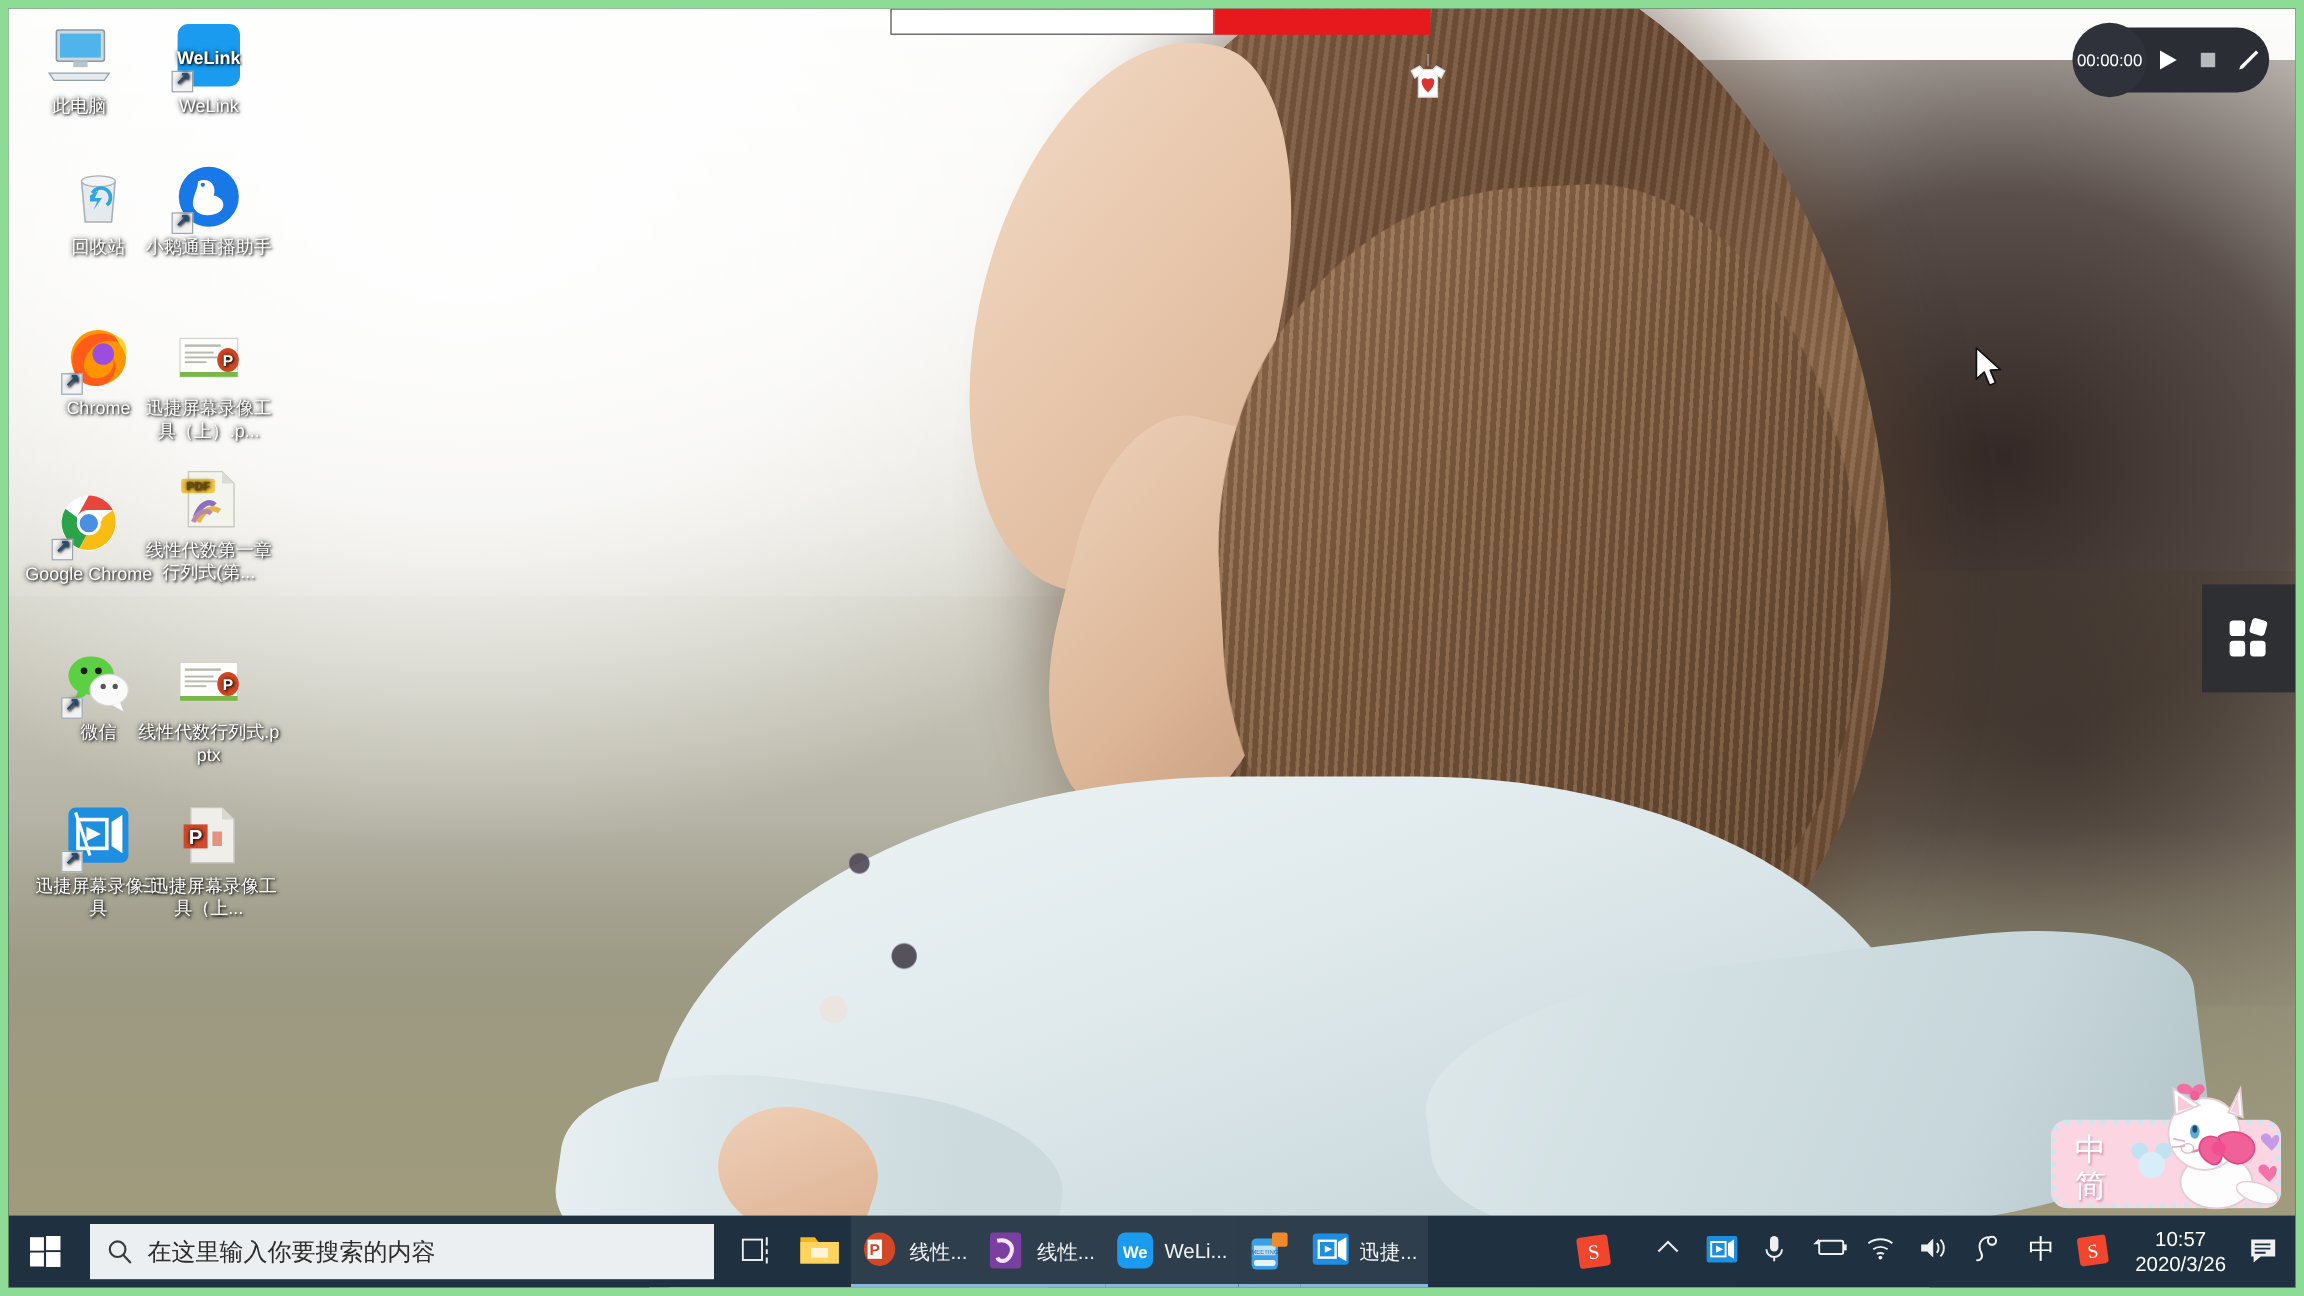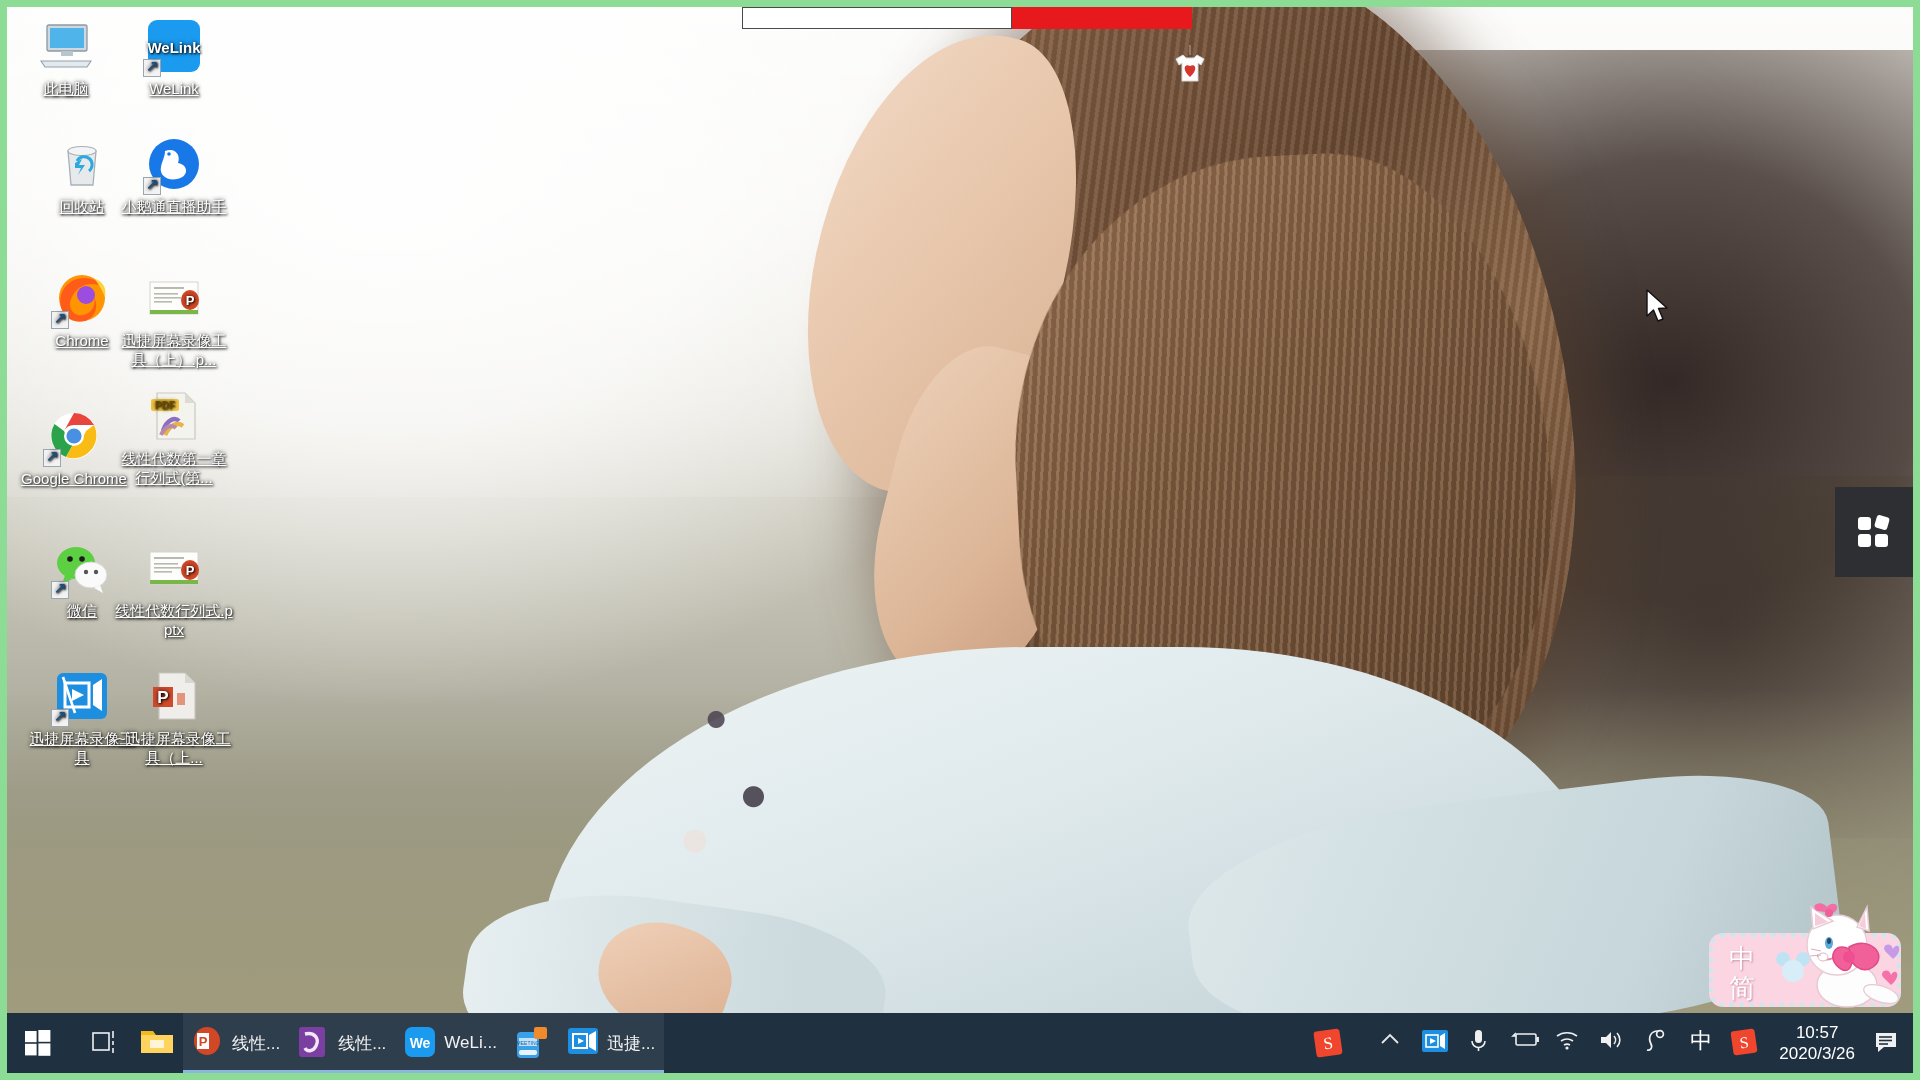--- a/index.html
+++ b/index.html
@@ -120,21 +120,21 @@
       radial-gradient(circle at 44% 55%, rgba(60,54,66,.85) 0 10px, rgba(0,0,0,0) 11px),
       radial-gradient(circle at 22% 74%, rgba(235,228,222,.9) 0 11px, rgba(0,0,0,0) 12px);
   }
 
   
   #shirt-overlay{ position:absolute; left:1163px; top:38px; width:40px; height:44px; z-index:40;}
   .d-icon{
     position:absolute; width:118px; text-align:center;
     color:#fff; font-size:15px; line-height:19px;
     text-shadow:0 0 4px rgba(0,0,0,.9), 1px 1px 2px rgba(0,0,0,.8);
-    cursor:default; user-select:none;text-decoration:underline;
+    cursor:default; user-select:none;
   }
   .d-icon .glyph{
     width:58px; height:58px; margin:0 auto 4px auto; position:relative;
   }
   .d-icon .lbl{ display:block; word-break:break-all; }
   .shortcut{
     position:absolute; left:-2px; bottom:-2px; width:18px; height:18px;
     background:#f3f3f3; border:1px solid #9aa6b2;
   }
   .shortcut::after{
@@ -390,20 +390,39 @@
 
   <div id="side-panel">
     <svg width="40" height="40" viewBox="0 0 40 40">
       <rect x="4" y="5" width="13" height="13" rx="3" fill="#fff"></rect>
       <rect x="4" y="22" width="13" height="13" rx="3" fill="#fff"></rect>
       <rect x="21" y="22" width="13" height="13" rx="3" fill="#fff"></rect>
       <rect x="21.5" y="4" width="13" height="13" rx="3" fill="#fff" transform="rotate(16 28 10.5)"></rect>
     </svg>
   </div>
 
+  <div id="recorder">
+    <div id="rec-pill"></div>
+    <div id="rec-timer">00:00:00</div>
+    <div class="rec-btn">
+      <svg width="22" height="22" viewBox="0 0 22 22">
+        <polygon points="5,3 19,11 5,19" fill="#ffffff"></polygon>
+      </svg>
+    </div>
+    <div class="rec-btn">
+      <svg width="22" height="22" viewBox="0 0 22 22">
+        <rect x="5" y="5" width="12" height="12" fill="#b7b9bd"></rect>
+      </svg>
+    </div>
+    <div class="rec-btn">
+      <svg width="24" height="24" viewBox="0 0 24 24">
+        <path d="M4 20 L7 19 L20 6 L18 4 L5 17 Z" fill="#ffffff"></path>
+      </svg>
+    </div>
+  </div>
 
   <div id="ime-bar">
     <div id="ime-plate"></div>
     <div id="ime-cn">
       <div>中</div>
       <div>简</div>
     </div>
 
     <svg width="126" height="112" viewBox="0 0 126 112" style="position:absolute;right:6px;top:0;">
       <ellipse cx="70" cy="86" rx="30" ry="22" fill="#fdfdfd" stroke="#e6c9d4" stroke-width="1.5"></ellipse>
@@ -443,20 +462,27 @@
 
     <div id="start-btn">
       <svg width="26" height="26" viewBox="0 0 26 26">
         <rect x="0" y="1" width="11.6" height="11.2" fill="#fff"></rect>
         <rect x="13.4" y="0" width="12" height="11.8" fill="#fff"></rect>
         <rect x="0" y="13.8" width="11.6" height="11.6" fill="#fff"></rect>
         <rect x="13.4" y="13.4" width="12" height="12.4" fill="#fff"></rect>
       </svg>
     </div>
 
+    <div id="search-box">
+      <svg width="22" height="22" viewBox="0 0 22 22">
+        <circle cx="9" cy="9" r="6.5" fill="none" stroke="#3a3a3a" stroke-width="1.8"></circle>
+        <line x1="13.6" y1="13.6" x2="20" y2="20.5" stroke="#3a3a3a" stroke-width="1.8"></line>
+      </svg>
+      <span class="ph">在这里输入你要搜索的内容</span>
+    </div>
 
     <div class="tb-sep"></div>
 
     <div class="tb-btn">
       <svg width="30" height="28" viewBox="0 0 30 28">
         <rect x="1" y="4" width="16" height="17" fill="none" stroke="#f0f0f0" stroke-width="1.6"></rect>
         <line x1="21" y1="2" x2="21" y2="9" stroke="#f0f0f0" stroke-width="1.6"></line>
         <line x1="21" y1="12" x2="21" y2="16" stroke="#f0f0f0" stroke-width="1.6"></line>
         <line x1="21" y1="19" x2="21" y2="24" stroke="#f0f0f0" stroke-width="1.6"></line>
       </svg>

